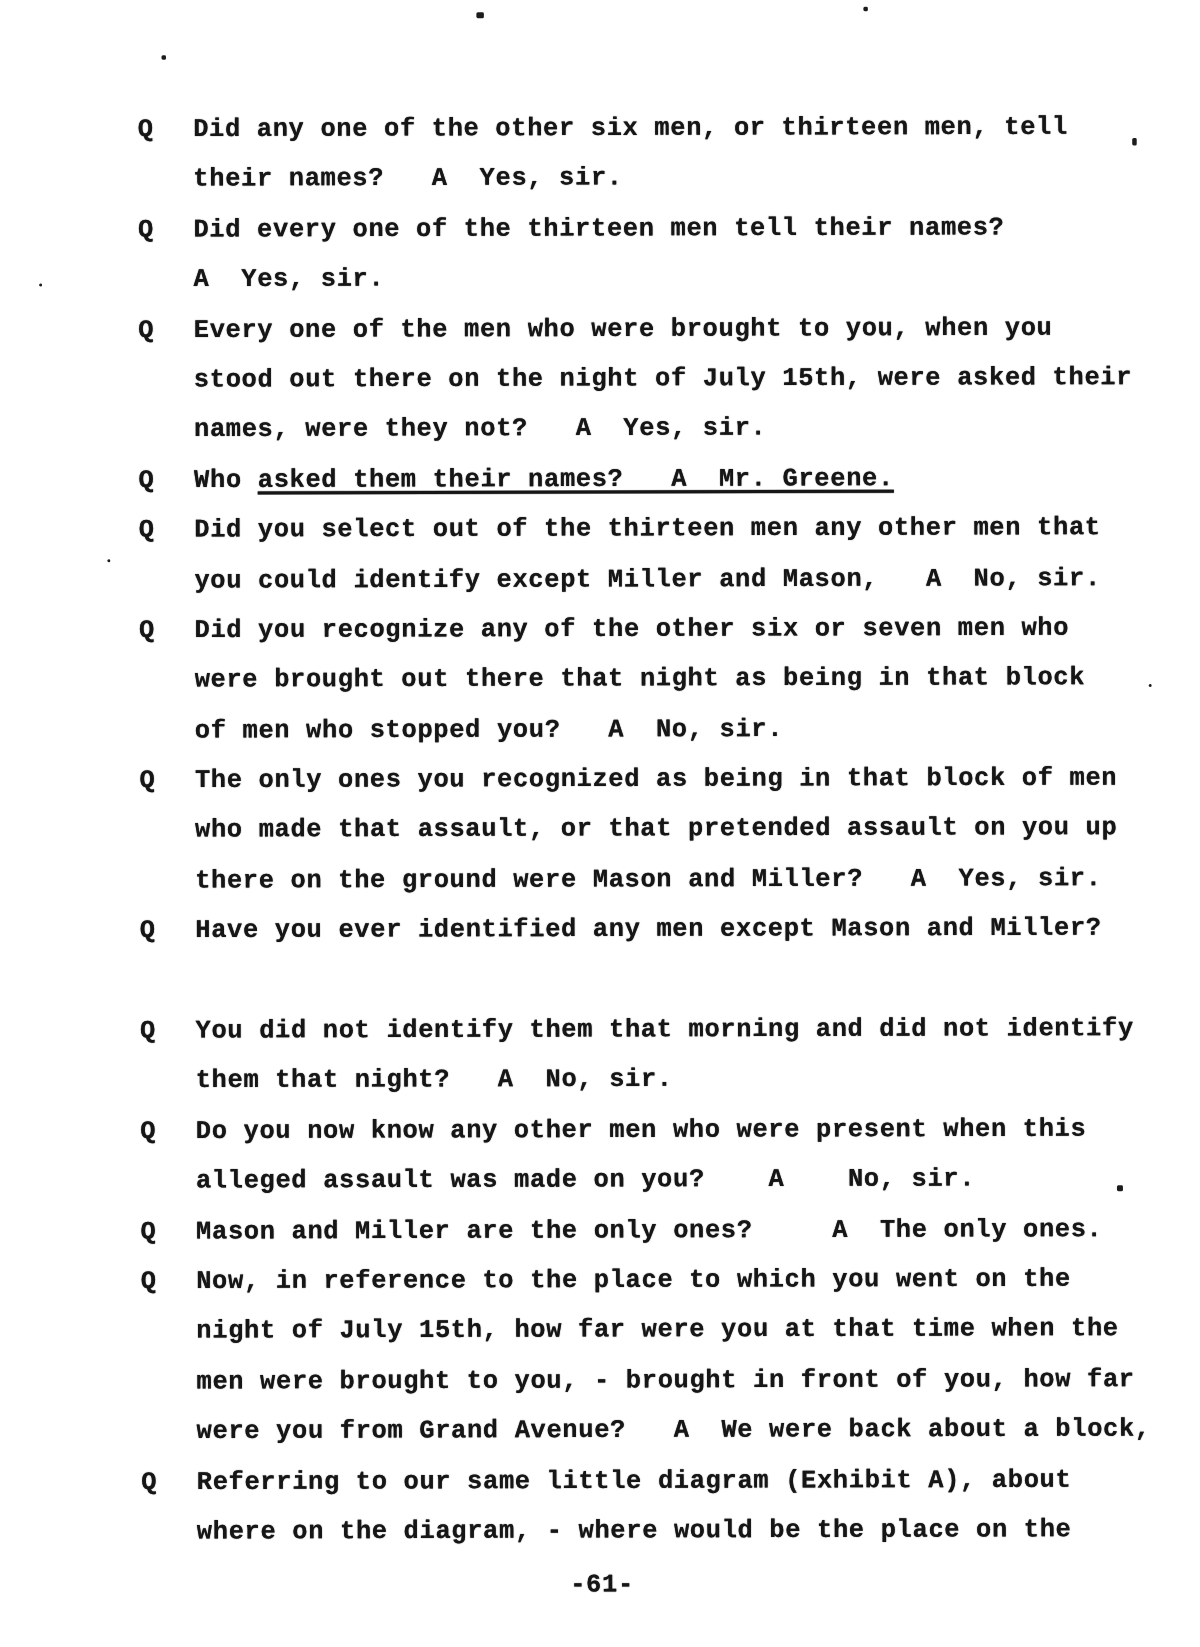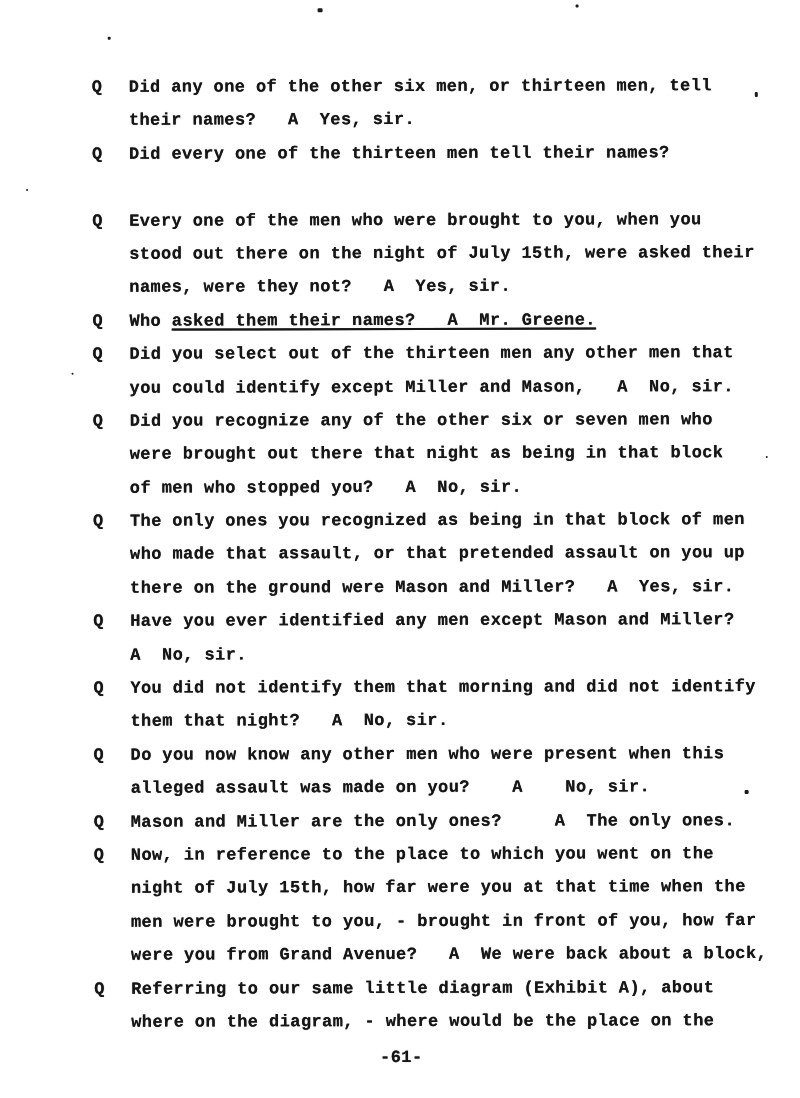--- a/index.html
+++ b/index.html
@@ -96,20 +96,21 @@
         <span class="ltext">their names?   A  Yes, sir.</span>
       </div>
 
       <div class="line">
         <span class="qcol">Q</span>
         <span class="ltext">Did every one of the thirteen men tell their names?</span>
       </div>
 
       <div class="line">
         <span class="qcol"></span>
+        <span class="ltext">A  Yes, sir.</span>
       </div>
 
       <div class="line">
         <span class="qcol">Q</span>
         <span class="ltext">Every one of the men who were brought to you, when you</span>
       </div>
 
       <div class="line">
         <span class="qcol"></span>
         <span class="ltext">stood out there on the night of July 15th, were asked their</span>
@@ -165,21 +166,20 @@
         <span class="ltext">there on the ground were Mason and Miller?   A  Yes, sir.</span>
       </div>
 
       <div class="line">
         <span class="qcol">Q</span>
         <span class="ltext">Have you ever identified any men except Mason and Miller?</span>
       </div>
 
       <div class="line">
         <span class="qcol"></span>
-        <span class="ltext">A  No, sir.</span>
       </div>
 
       <div class="line">
         <span class="qcol">Q</span>
         <span class="ltext">You did not identify them that morning and did not identify</span>
       </div>
 
       <div class="line">
         <span class="qcol"></span>
         <span class="ltext">them that night?   A  No, sir.</span>

